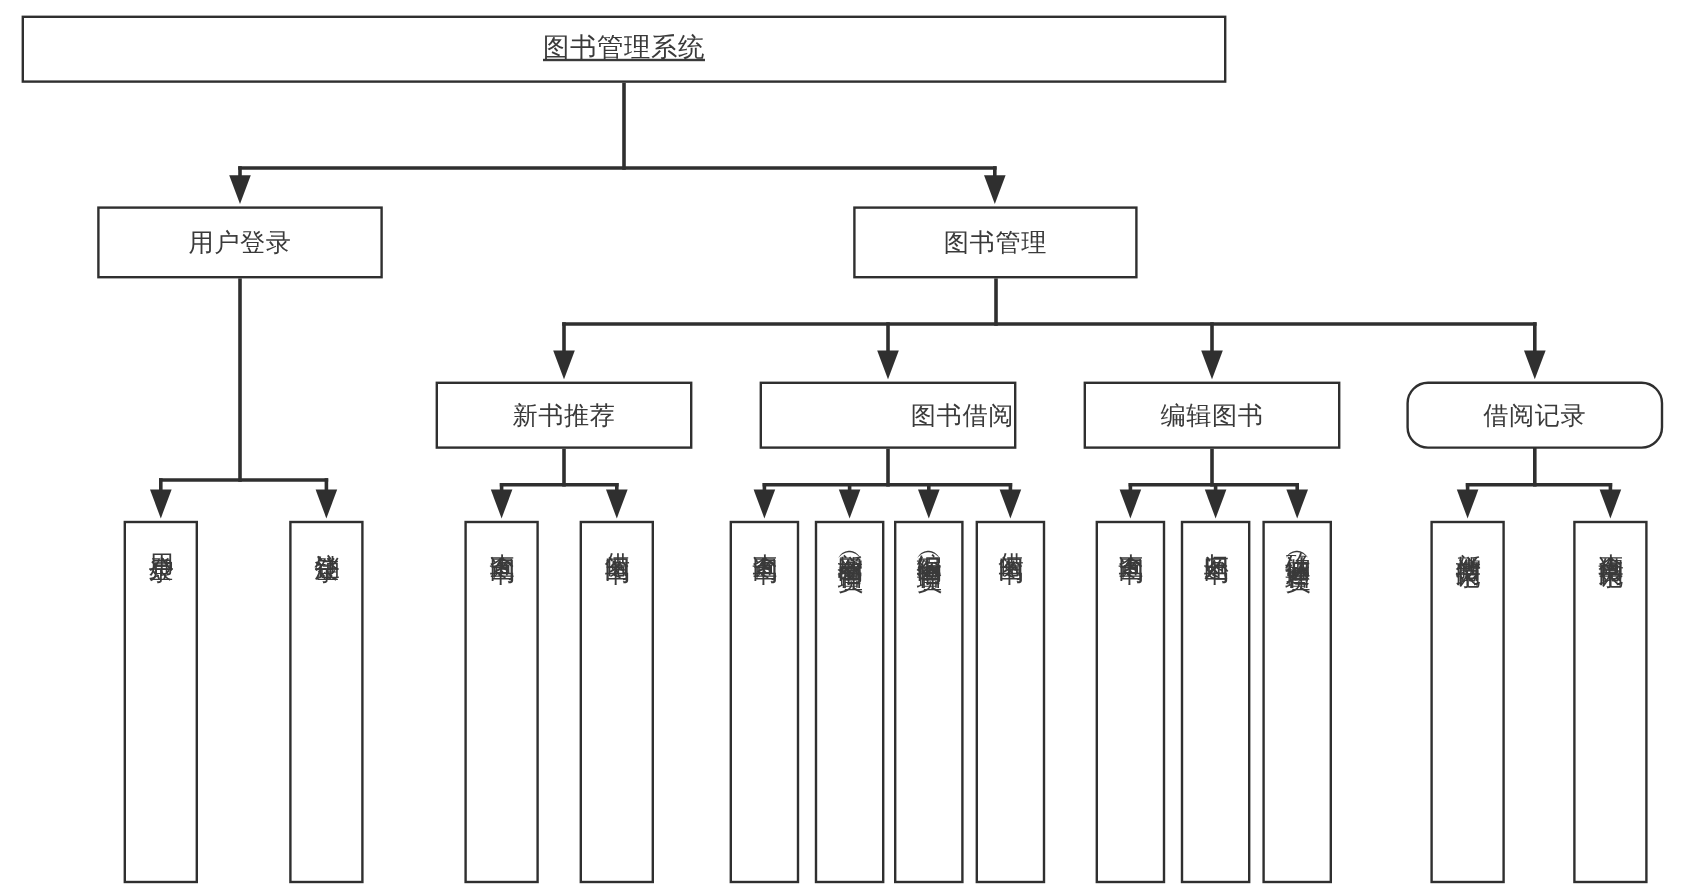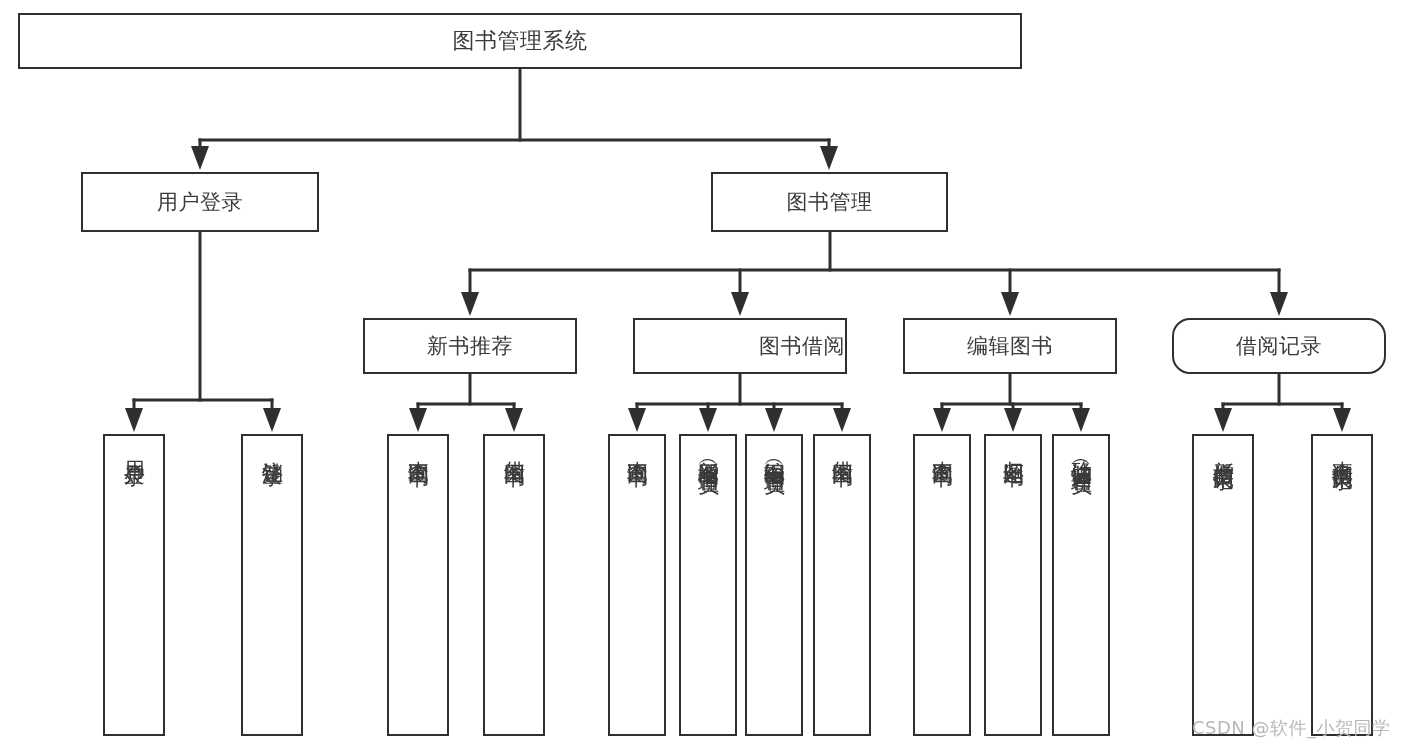--- a/index.html
+++ b/index.html
@@ -43,20 +43,21 @@
     line-height: 1.28;
     white-space: pre-line;
   }
   
   .node.horiz .node-label {
     font-size: 21px;
     letter-spacing: 0.5px;
   }
   .node.root .node-label {
     font-size: 22px;
+    text-decoration: underline;
   }
   
   .node.vert {
     align-items: flex-start;
     justify-content: center;
     padding-top: 8px;
   }
   .node.vert .node-label {
     writing-mode: vertical-rl;
     text-orientation: upright;
@@ -190,15 +191,14 @@
         <span class="node-label">确认归还（管理员）</span>
       </div>
       <div class="node vert" id="box-leaf-rec-add" style="left: 1192px; top: 434px; width: 62px; height: 302px;">
         <span class="node-label">新增借阅记录</span>
       </div>
       <div class="node vert" id="box-leaf-rec-query2" style="left: 1311px; top: 434px; width: 62px; height: 302px;">
         <span class="node-label">查询借阅记录</span>
       </div>
     </div>
 
-  <div class="watermark" style="left: 1192px; top: 716px;">CSDN @软件_小贺同学</div>
 
 </div>
 
 </body></html>

